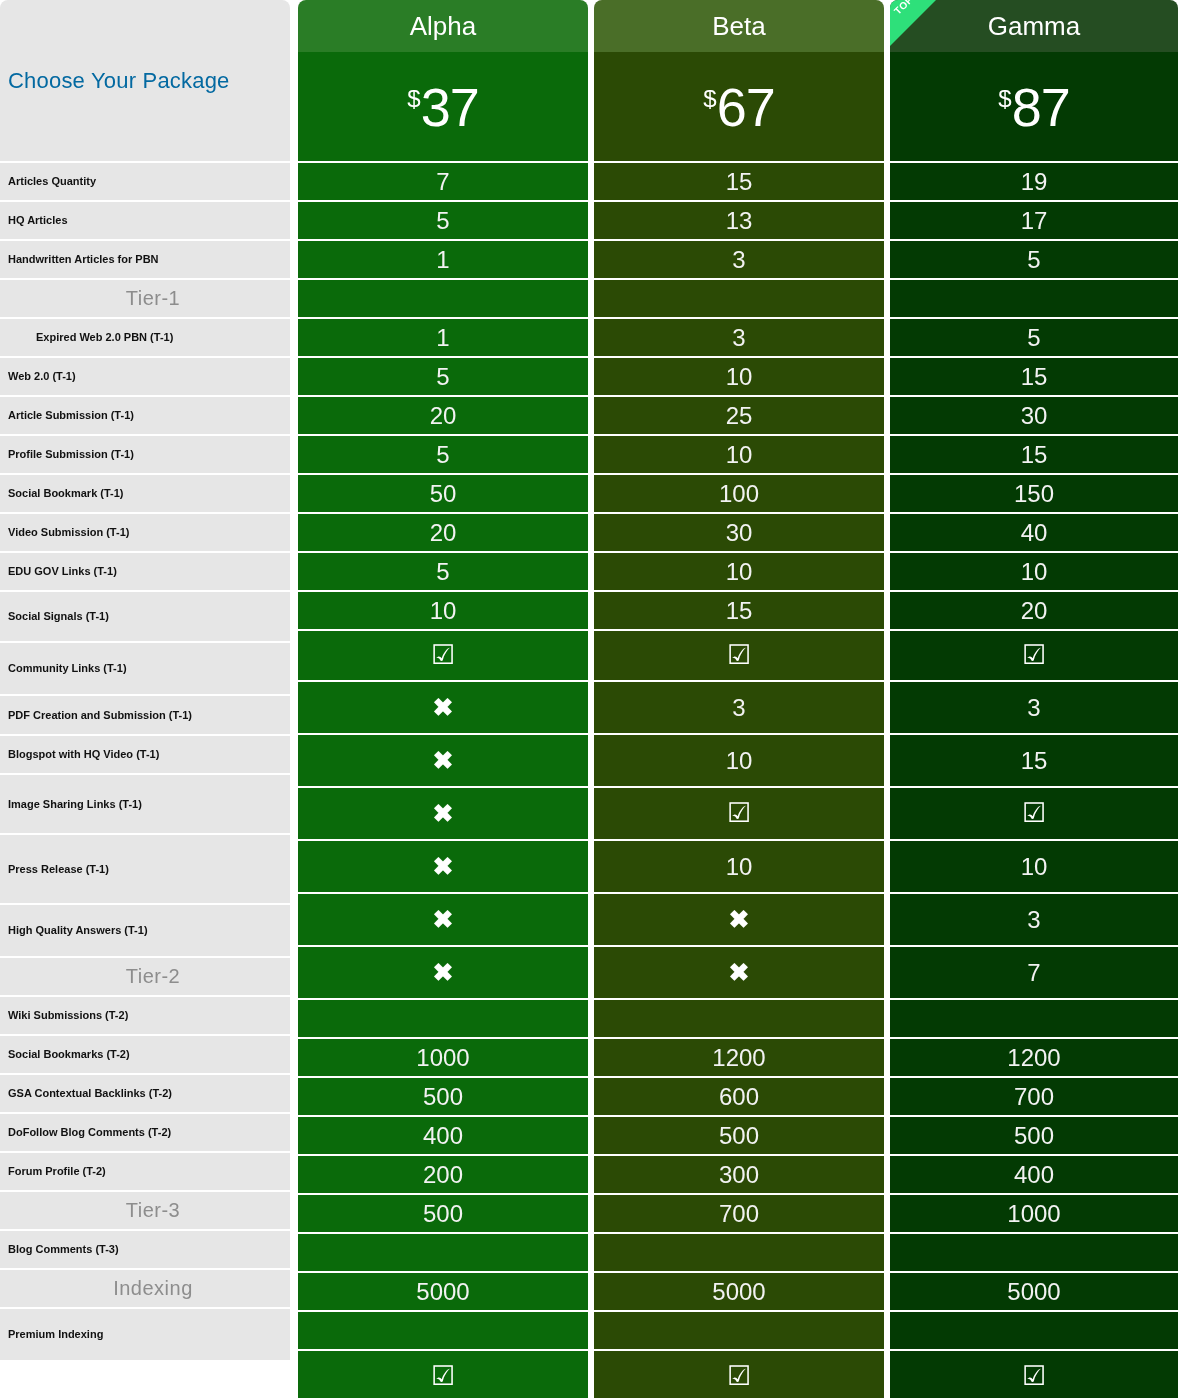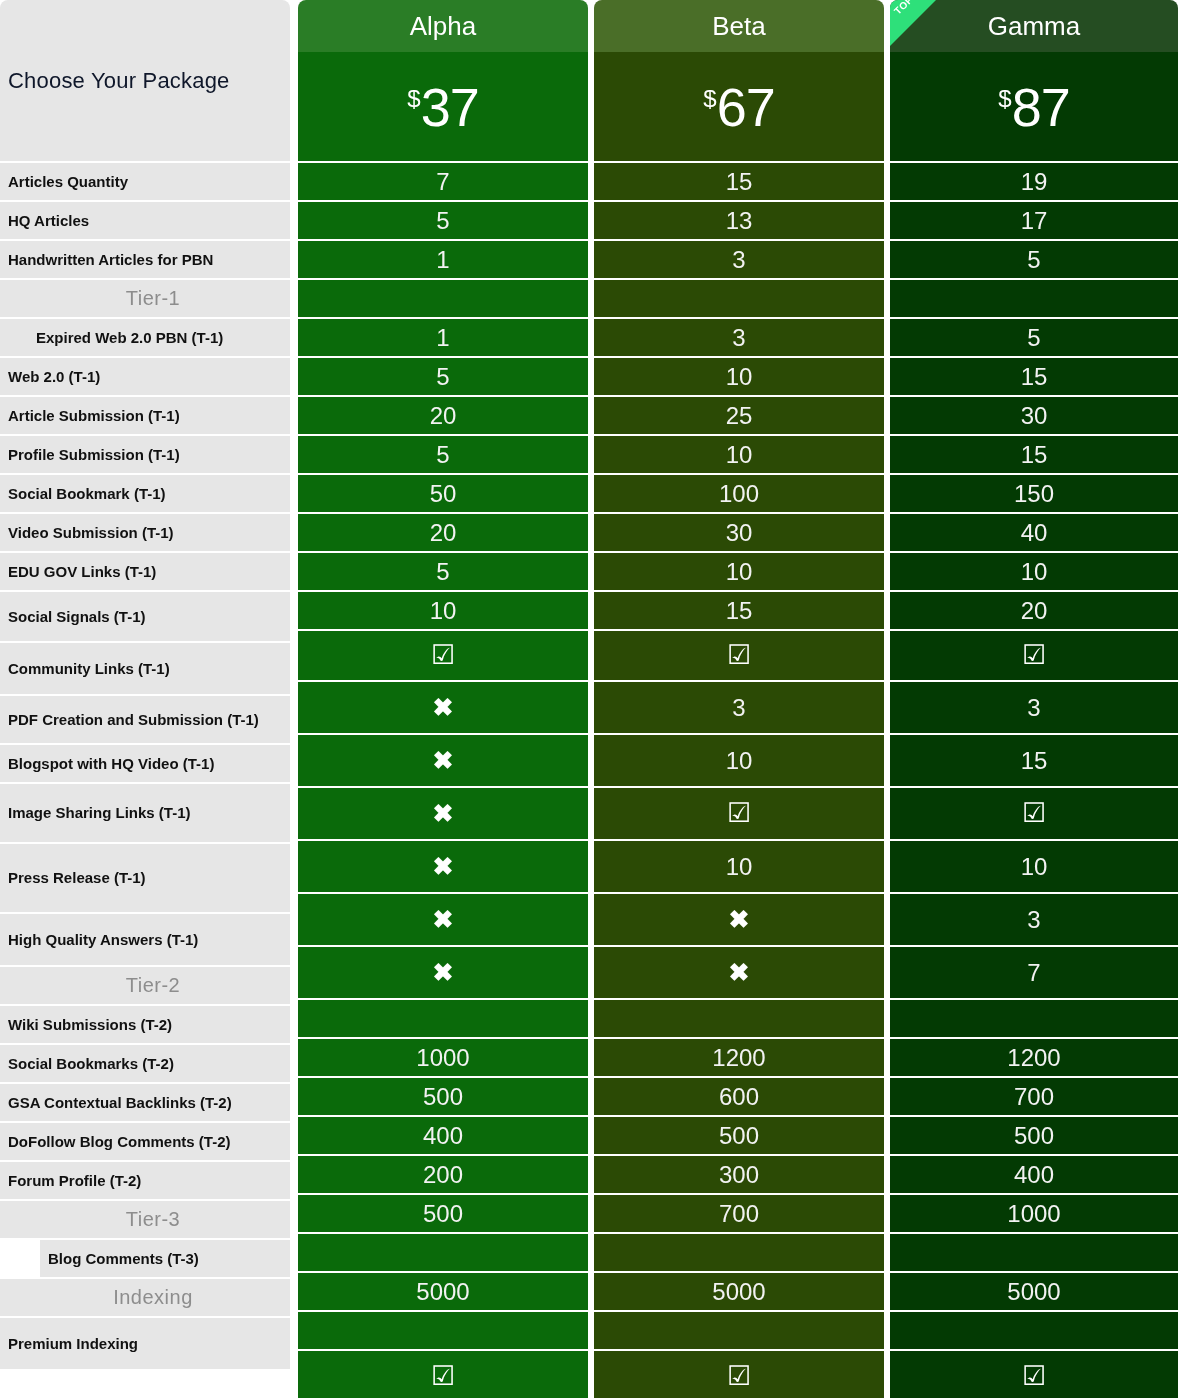--- a/index.html
+++ b/index.html
@@ -25,30 +25,30 @@
   .feat-head {
     height: 161px;
     background: #e6e6e6;
     border-radius: 8px 8px 0 0;
     display: flex; align-items: center;
     padding-left: 8px;
     margin-bottom: 2px;
   }
   .feat-head-text {
     font-size: 22px;
-    color: #0f172a;
+    color: #0369a1;
     font-weight: 400;
     letter-spacing: .2px;
   }
   .feat-cell {
     background: #e6e6e6;
     display: flex; align-items: center;
     padding-left: 8px;
     margin-bottom: 2px;
-    font-size: 15px;
+    font-size: 11px;
     font-weight: bold;
     color: #111111;
     line-height: 1.15;
   }
   .feat-cell.section {
     justify-content: center;
     padding-left: 16px;
     font-weight: 400;
     font-size: 20px;
     color: #8d8d8d;
@@ -141,33 +141,33 @@
         <div class="feat-cell section" style="height: 37px;">Tier-1</div>
         <div class="feat-cell" style="height: 37px; padding-left: 36px;">Expired Web 2.0 PBN (T-1)</div>
         <div class="feat-cell" style="height: 37px;">Web 2.0 (T-1)</div>
         <div class="feat-cell" style="height: 37px;">Article Submission (T-1)</div>
         <div class="feat-cell" style="height: 37px;">Profile Submission (T-1)</div>
         <div class="feat-cell" style="height: 37px;">Social Bookmark (T-1)</div>
         <div class="feat-cell" style="height: 37px;">Video Submission (T-1)</div>
         <div class="feat-cell" style="height: 37px;">EDU GOV Links (T-1)</div>
         <div class="feat-cell" style="height: 49px;">Social Signals (T-1)</div>
         <div class="feat-cell" style="height: 51px;">Community Links (T-1)</div>
-        <div class="feat-cell" style="height: 47px;">PDF Creation and Submission (T-1)</div>
+        <div class="feat-cell" style="height: 38px;">PDF Creation and Submission (T-1)</div>
         <div class="feat-cell" style="height: 37px;">Blogspot with HQ Video (T-1)</div>
         <div class="feat-cell" style="height: 58px;">Image Sharing Links (T-1)</div>
         <div class="feat-cell" style="height: 68px;">Press Release (T-1)</div>
         <div class="feat-cell" style="height: 51px;">High Quality Answers (T-1)</div>
         <div class="feat-cell section" style="height: 37px;">Tier-2</div>
         <div class="feat-cell" style="height: 37px;">Wiki Submissions (T-2)</div>
         <div class="feat-cell" style="height: 37px;">Social Bookmarks (T-2)</div>
         <div class="feat-cell" style="height: 37px;">GSA Contextual Backlinks (T-2)</div>
         <div class="feat-cell" style="height: 37px; text-align: center;">DoFollow Blog Comments (T-2)</div>
         <div class="feat-cell" style="height: 37px;">Forum Profile (T-2)</div>
         <div class="feat-cell section" style="height: 37px;">Tier-3</div>
-        <div class="feat-cell" style="height: 37px; margin-left: 40px;">Blog Comments (T-3)</div>
+        <div class="feat-cell" style="height: 37px;">Blog Comments (T-3)</div>
         <div class="feat-cell section" style="height: 37px;">Indexing</div>
         <div class="feat-cell" style="height: 51px;">Premium Indexing</div>
       </div>
   </div>
 
   <div class="gap"></div>
 
   <div class="col alpha">
     <div class="plan-head">
       <span>Alpha</span>

